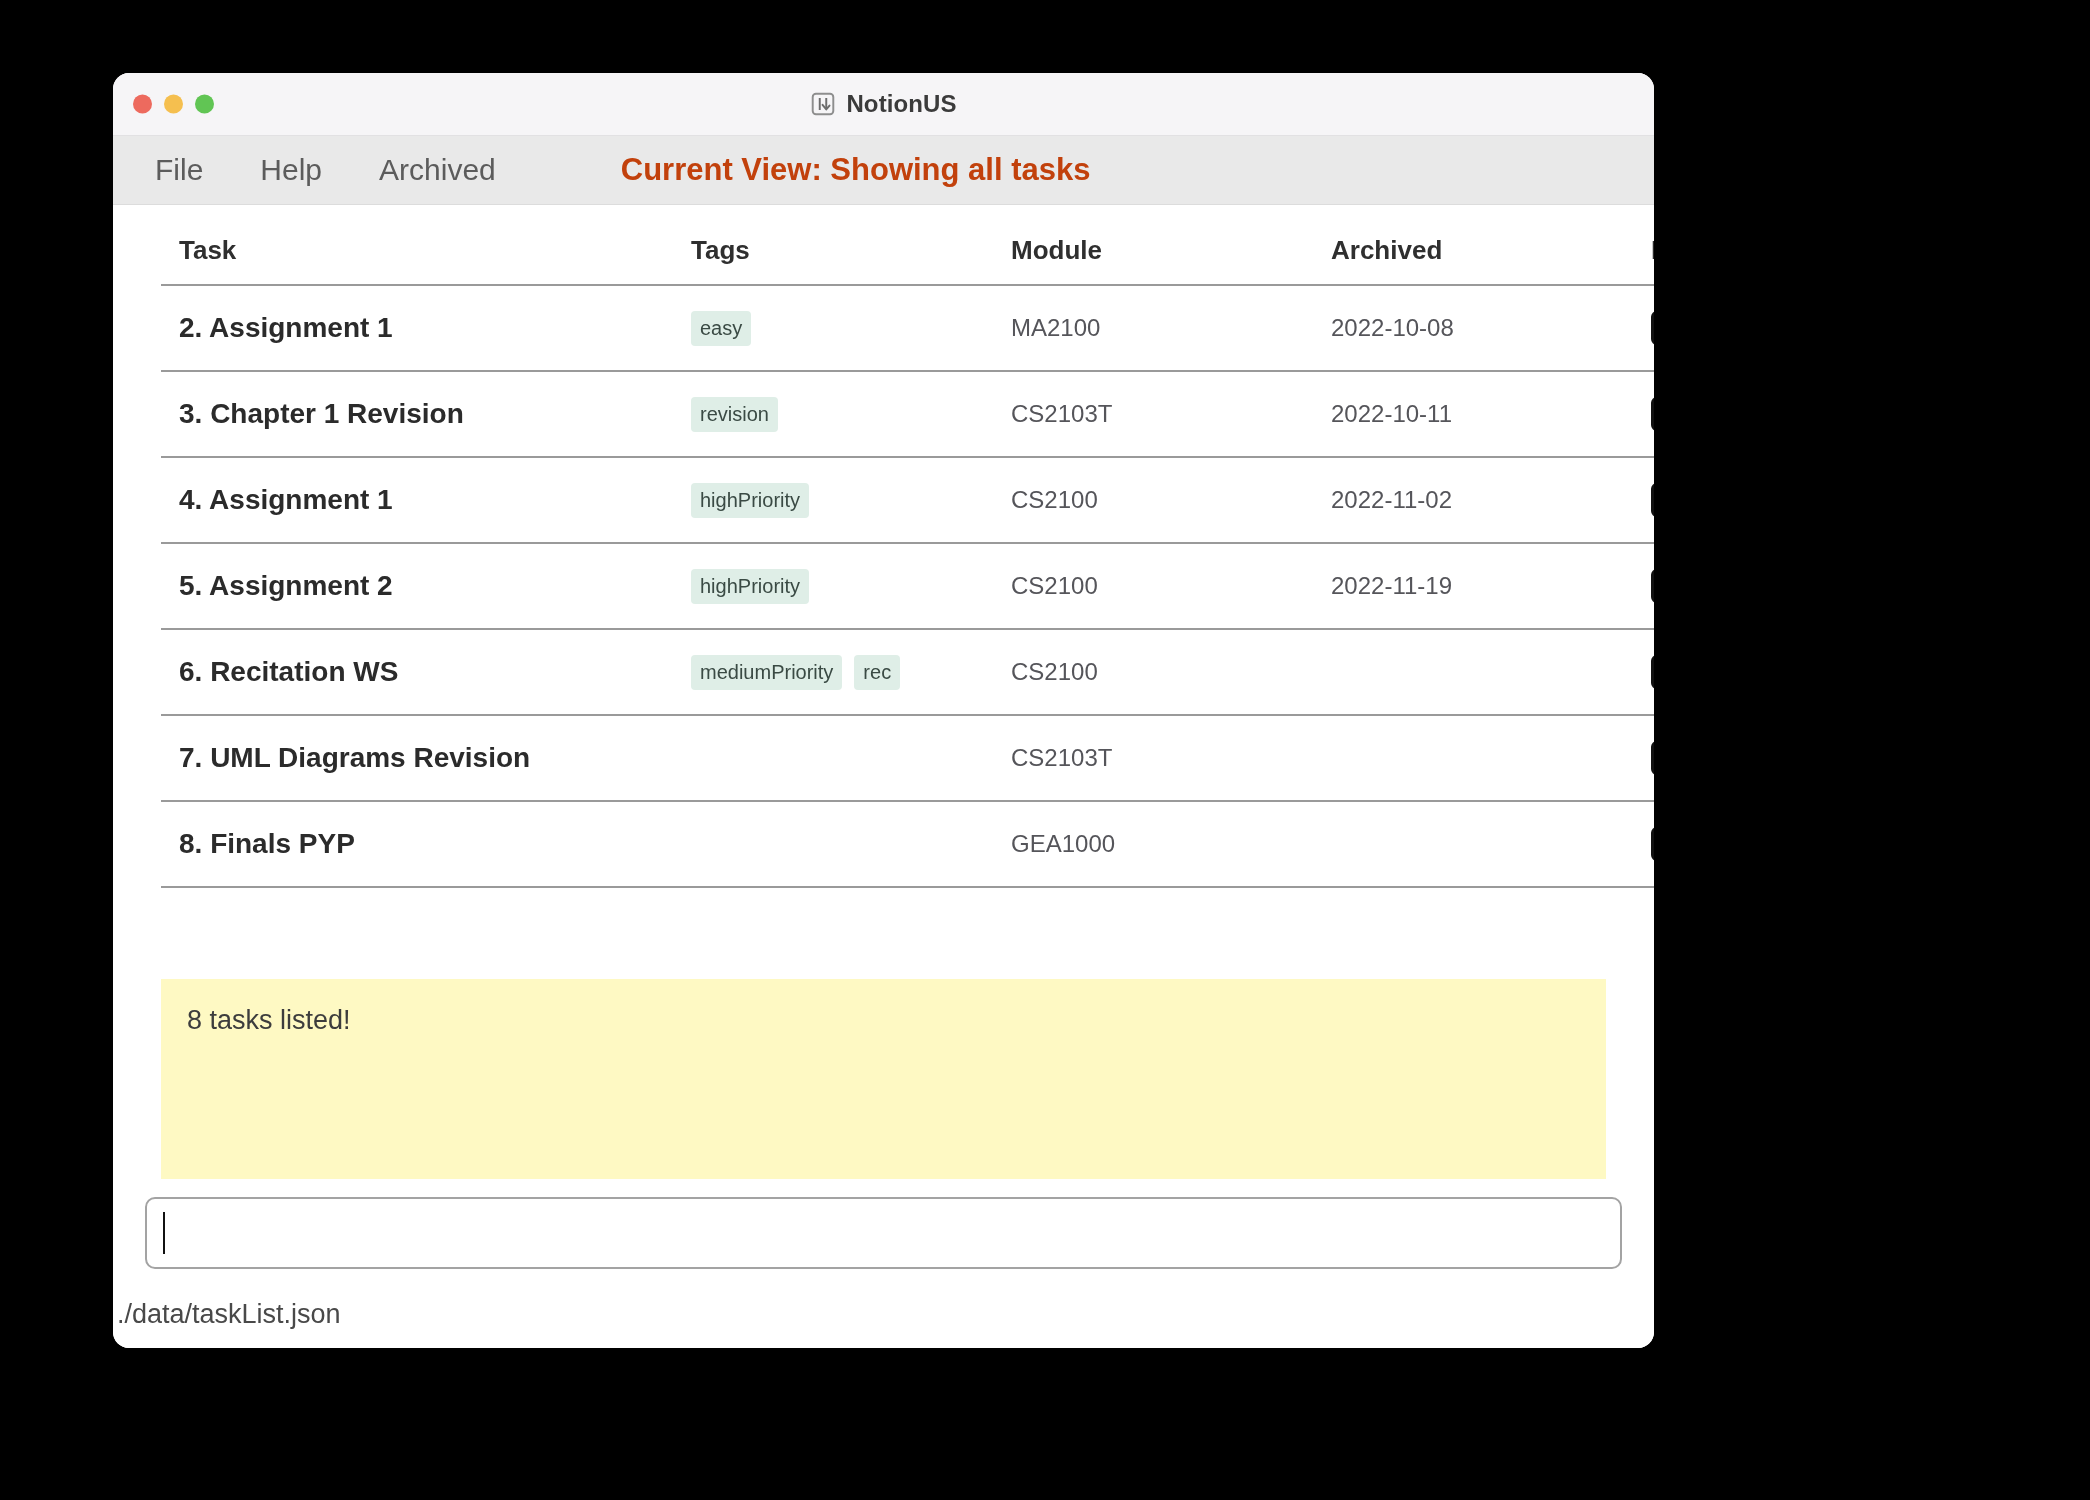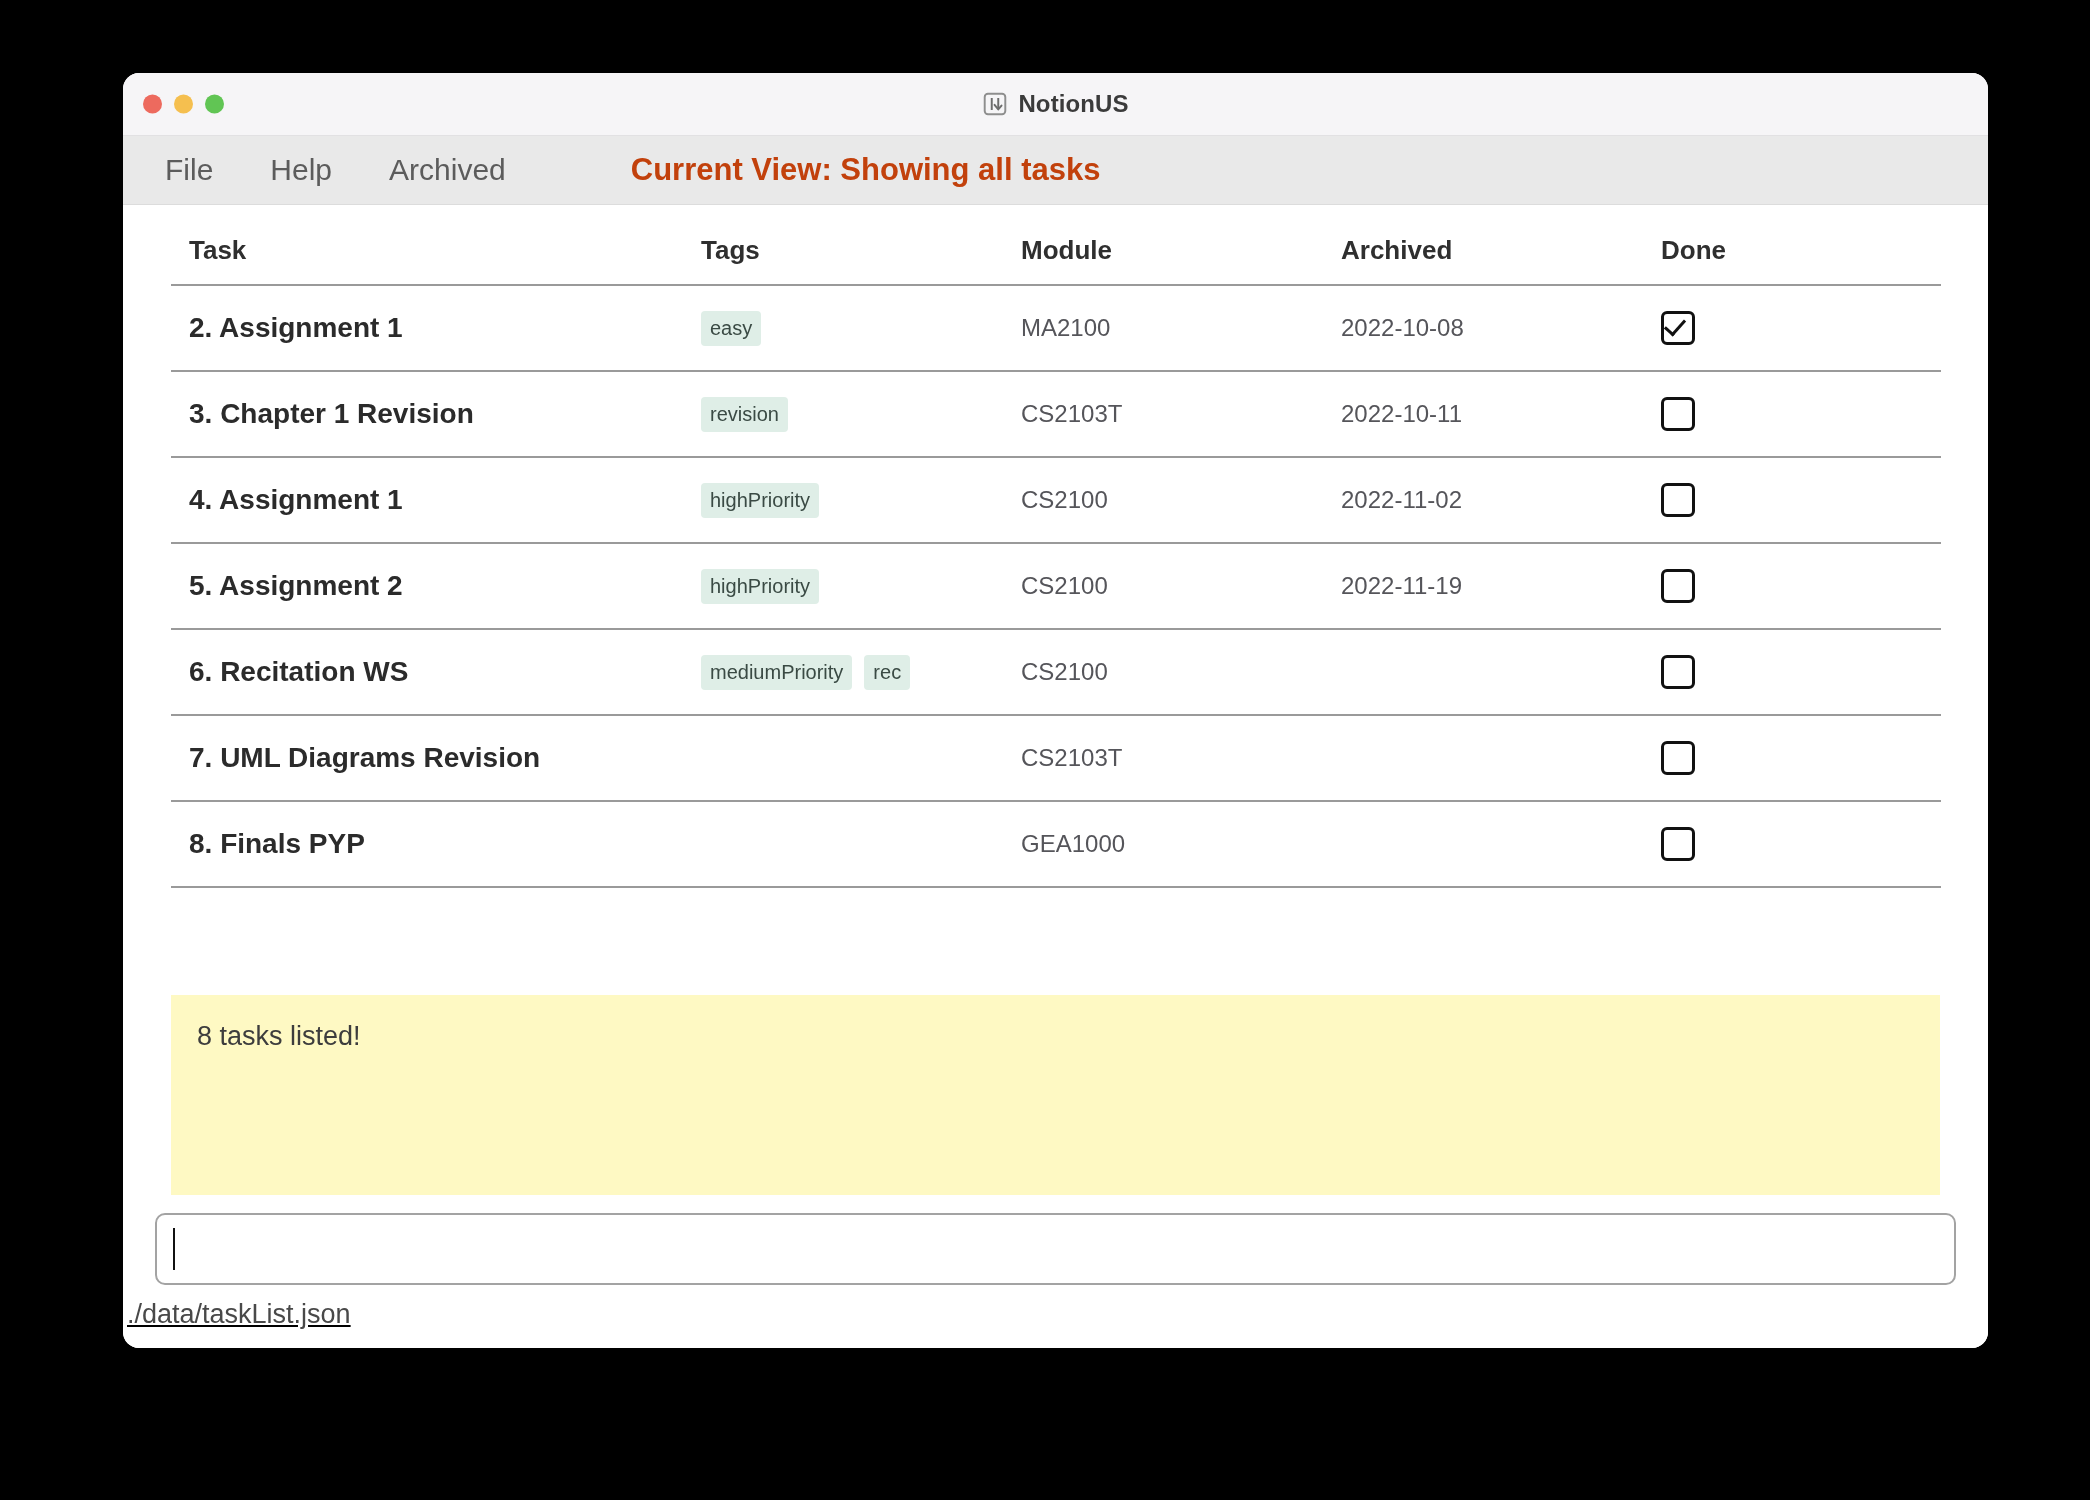--- a/index.html
+++ b/index.html
@@ -13,29 +13,28 @@
   body {
     font-family: "Liberation Sans", sans-serif;
     -webkit-font-smoothing: antialiased;
   }
 
   
   .window {
     position: absolute;
     left: 113px;
     top: 73px;
-    width: 1865px;
+    width: 1541px;
     height: 1275px;
     background: #ffffff;
     border-radius: 16px;
     box-shadow: 0 10px 40px rgba(0,0,0,0.35);
     overflow: hidden;
     display: flex;
     flex-direction: column;
-    margin-left: 10px;
   }
 
   
   .titlebar {
     position: relative;
     height: 62px;
     flex: 0 0 62px;
     background: #f6f5f7;
     border-bottom: 1px solid #e2e1e3;
     display: flex;
@@ -239,24 +238,23 @@
   .caret {
     display: inline-block;
     width: 2px;
     height: 42px;
     background: #111111;
   }
 
   
   .statusbar {
     flex: 0 0 auto;
-    padding: 14px 0 18px 0;
+    padding: 30px 0 18px 0;
     margin-left: 0;
     background: #ffffff;
-    text-decoration: underline;
   }
   .status-text {
     font-size: 27px;
     color: #494949;
     padding-left: 4px;
     white-space: nowrap;
   }
 </style>
 </head>
 <body>

